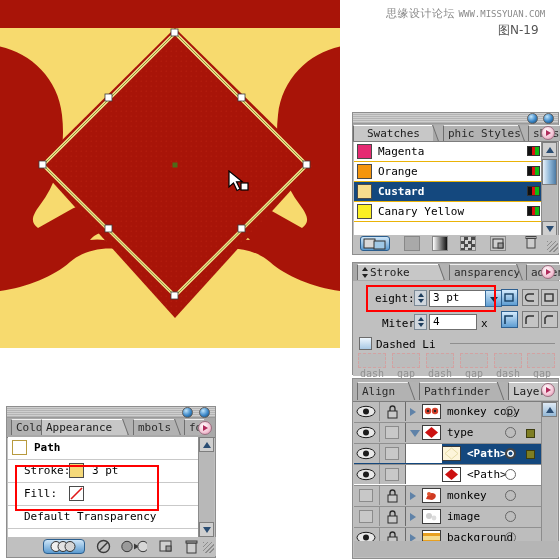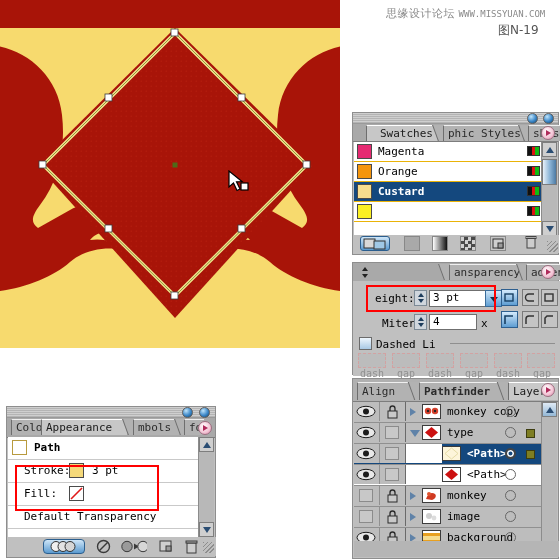--- a/index.html
+++ b/index.html
@@ -228,21 +228,21 @@
   </div>
   <div class="canvas-edge-r"></div>
   <div class="canvas-edge-b"></div>
 
   <div class="panel" id="swatches">
     <div class="panel-grip">
       <div class="grip-dot" style="right:20px;"></div>
       <div class="grip-dot" style="right:4px;"></div>
     </div>
     <div class="tabbar">
-      <div class="tab sel" style="left:13px;width:80px;padding-left:13px;">Swatches</div>
+      <div class="tab sel" style="left:0;width:80px;padding-left:13px;">Swatches</div>
       <div class="tab-skew" style="left:82px;"></div>
       <div class="tab dim" style="left:90px;width:80px;">phic Styles</div>
       <div class="tab-skew" style="left:168px;"></div>
       <div class="tab dim" style="left:175px;width:35px;">shes</div>
       <div class="tab-menu-btn"></div>
     </div>
 
     <div class="sw-list">
       <div class="sw-row">
         <div class="sw-chip" style="background:#e62a72;"></div>
@@ -254,20 +254,21 @@
         <div class="sw-name">Orange</div>
         <div class="sw-mode"></div>
       </div>
       <div class="sw-row sel">
         <div class="sw-chip" style="background:#f8dd8e;"></div>
         <div class="sw-name">Custard</div>
         <div class="sw-mode"></div>
       </div>
       <div class="sw-row">
         <div class="sw-chip" style="background:#fbf022;"></div>
+        <div class="sw-name">Canary Yellow</div>
         <div class="sw-mode"></div>
       </div>
     </div>
 
     <div class="sw-scroll">
       <div class="sc-btn up">
           <div class="sc-arrow u"></div>
         </div>
       <div class="sc-thumb"></div>
       <div class="sc-btn dn">
@@ -296,20 +297,21 @@
           <rect x="3" y="3" width="8" height="10" fill="#cdcdcd" stroke="#444"></rect>
           <rect x="2" y="1.5" width="10" height="2" fill="#aaa" stroke="#444"></rect>
         </svg>
       </div>
       <div class="grow-grip"></div>
     </div>
   </div>
 
   <div class="panel" id="stroke">
     <div class="tabbar" style="height:18px;">
+      <div class="tab sel" style="left:4px;width:86px;padding-left:12px;">Stroke</div>
       <svg style="position:absolute;left:8px;top:4px;" width="8" height="11">
         <polygon points="4,0 7,4 1,4" fill="#222"></polygon>
           <polygon points="4,11 7,7 1,7" fill="#222"></polygon>
       </svg>
       <div class="tab-skew" style="left:88px;"></div>
       <div class="tab dim" style="left:96px;width:72px;">ansparency</div>
       <div class="tab-skew" style="left:166px;"></div>
       <div class="tab dim" style="left:173px;width:38px;">adient</div>
       <div class="tab-menu-btn"></div>
     </div>
@@ -376,21 +378,21 @@
       <div class="dashlbl" style="left:112px;top:87px;">gap</div>
       <div class="dashlbl" style="left:143px;top:87px;">dash</div>
       <div class="dashlbl" style="left:180px;top:87px;">gap</div>
     </div>
   </div>
 
   <div class="panel" id="layers">
     <div class="tabbar" style="height:22px;background:#b0b0b0;">
       <div class="tab dim" style="left:4px;top:3px;height:18px;line-height:17px;width:56px;">Align</div>
       <div class="tab-skew" style="left:58px;top:3px;height:18px;"></div>
-      <div class="tab dim" style="left:66px;top:3px;height:18px;line-height:17px;width:83px;font-weight:bold;">Pathfinder</div>
+      <div class="tab dim" style="left:66px;top:3px;height:18px;line-height:17px;width:83px;">Pathfinder</div>
       <div class="tab-skew" style="left:147px;top:3px;height:18px;"></div>
       <div class="tab sel" style="left:155px;top:3px;height:18px;line-height:17px;width:50px;background:#c9c9c9;">Layers</div>
       <div class="tab-menu-btn" style="top:4px;"></div>
     </div>
 
     <div class="ly-list">
 
       <div class="ly-row">
         <div class="ly-vis">
           <svg width="21" height="13" style="position:absolute;left:2px;top:3px;">

